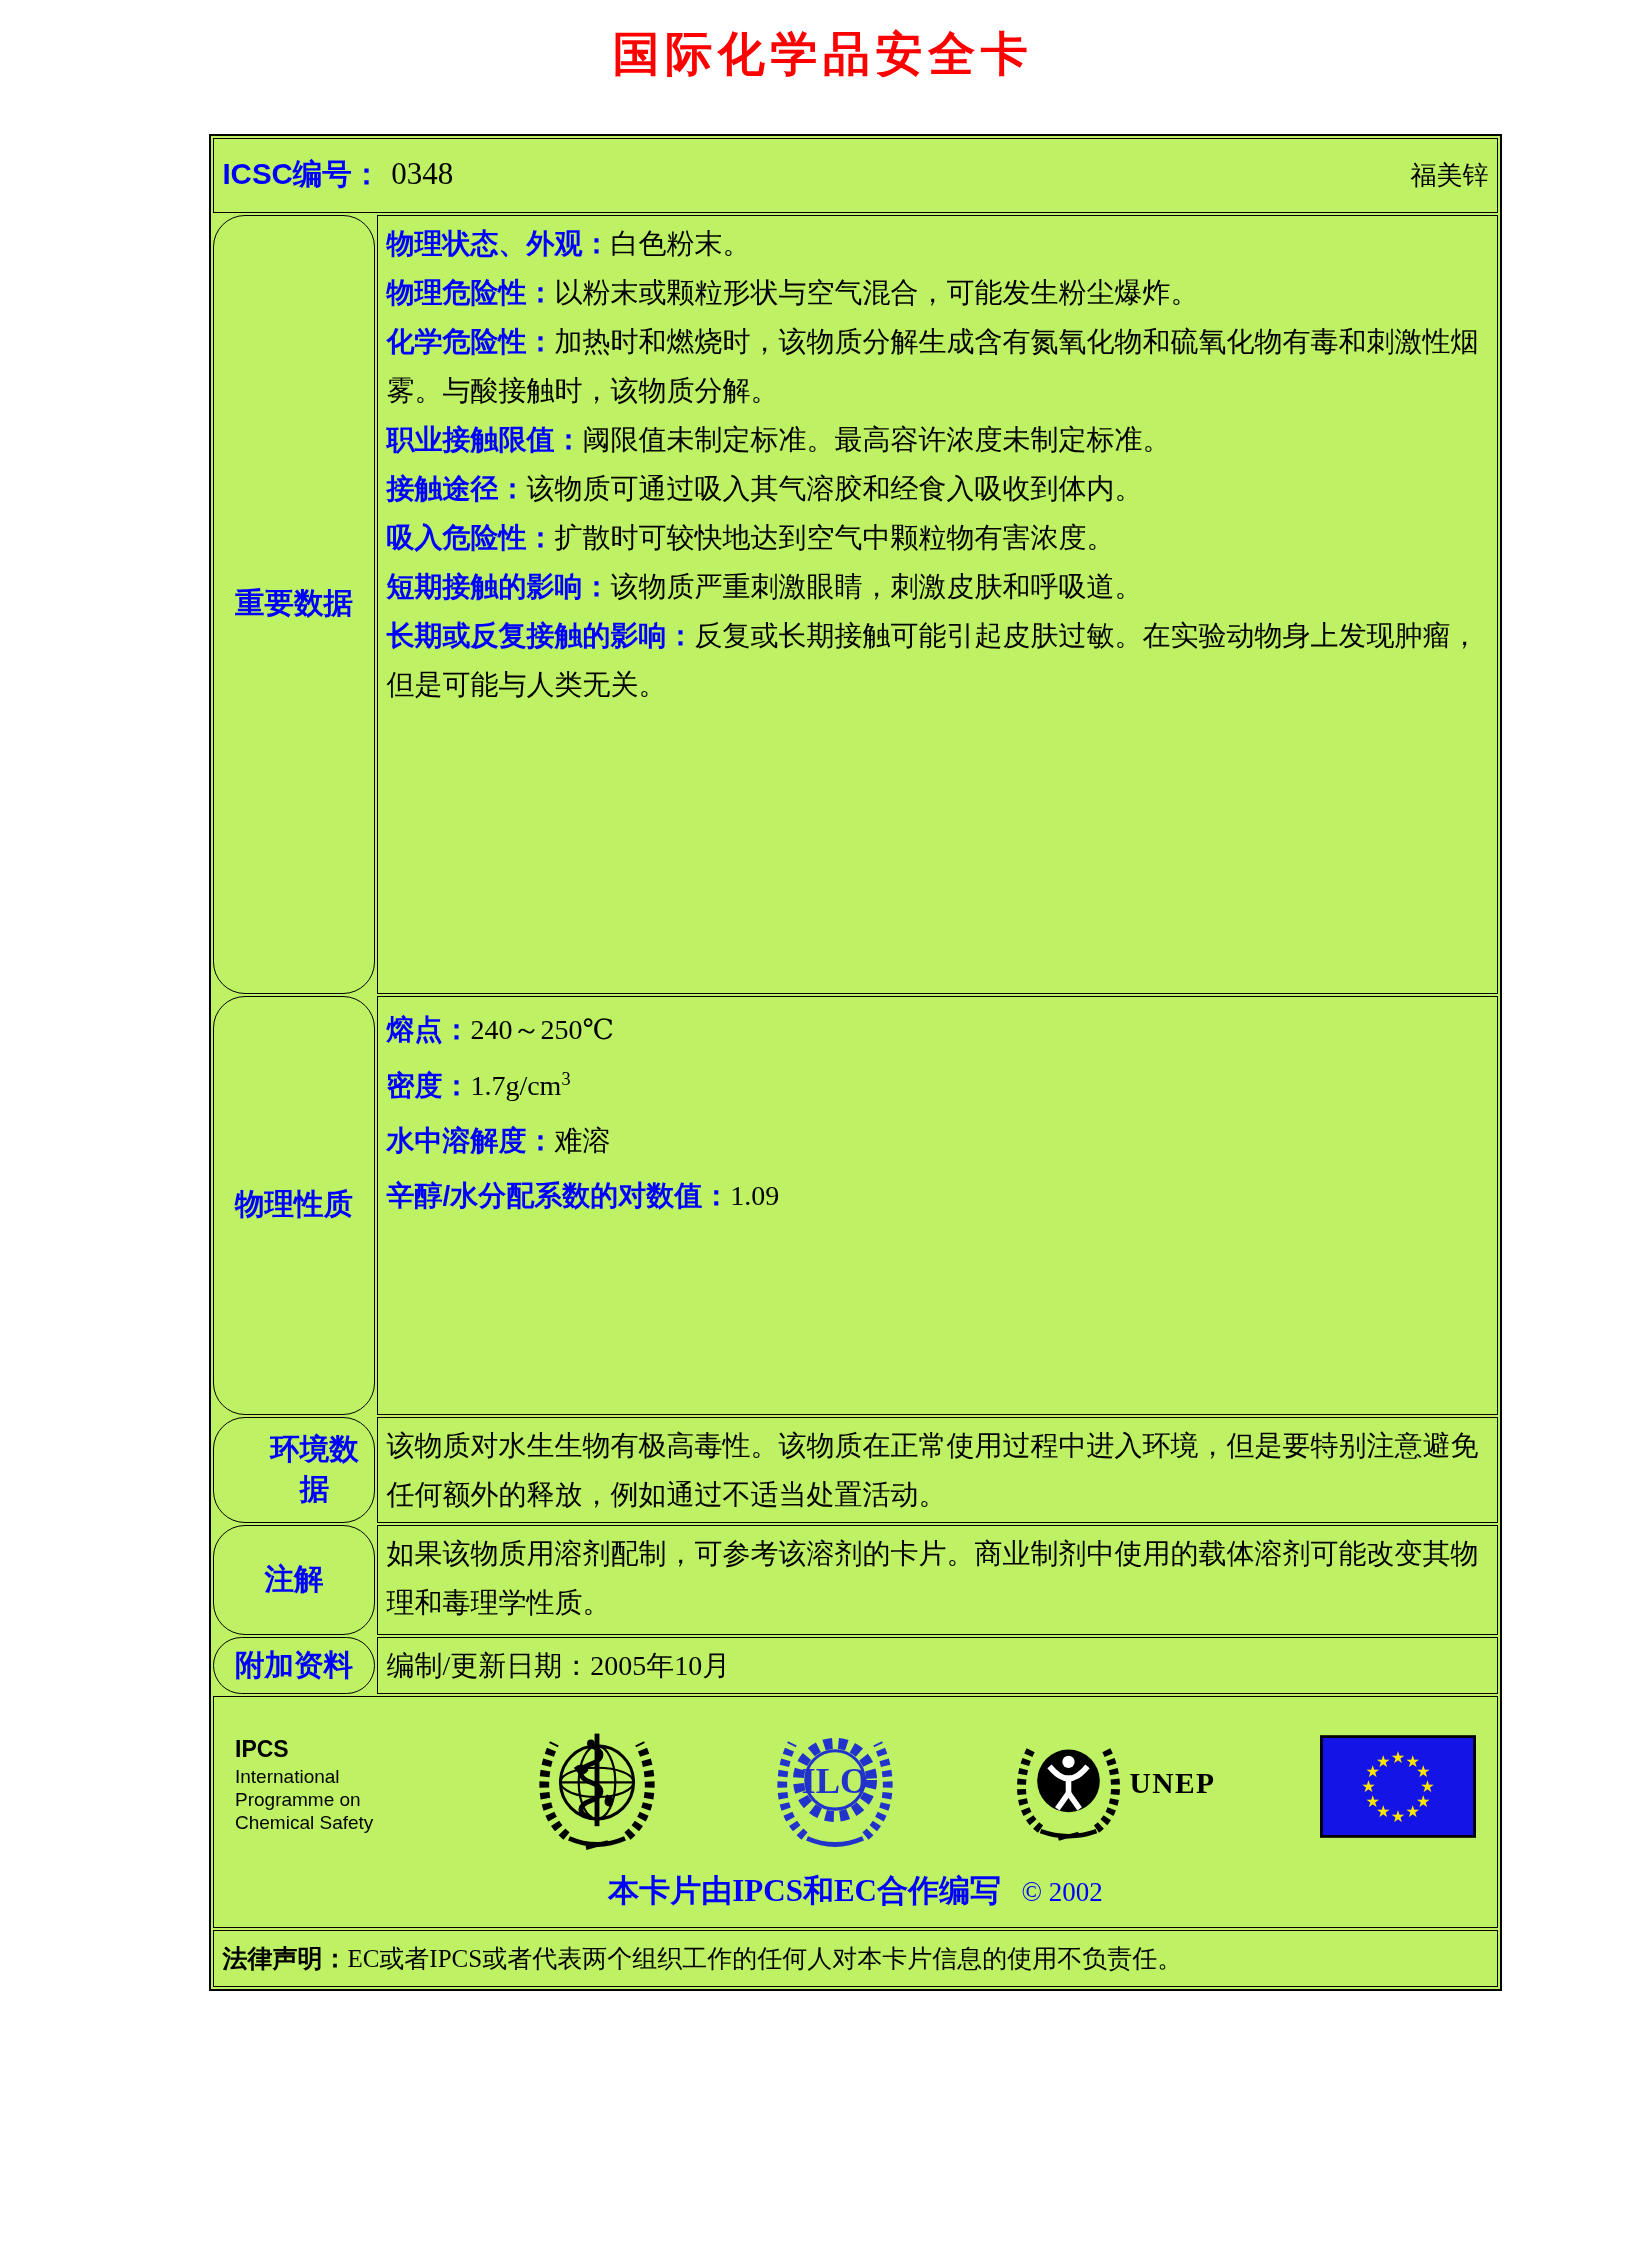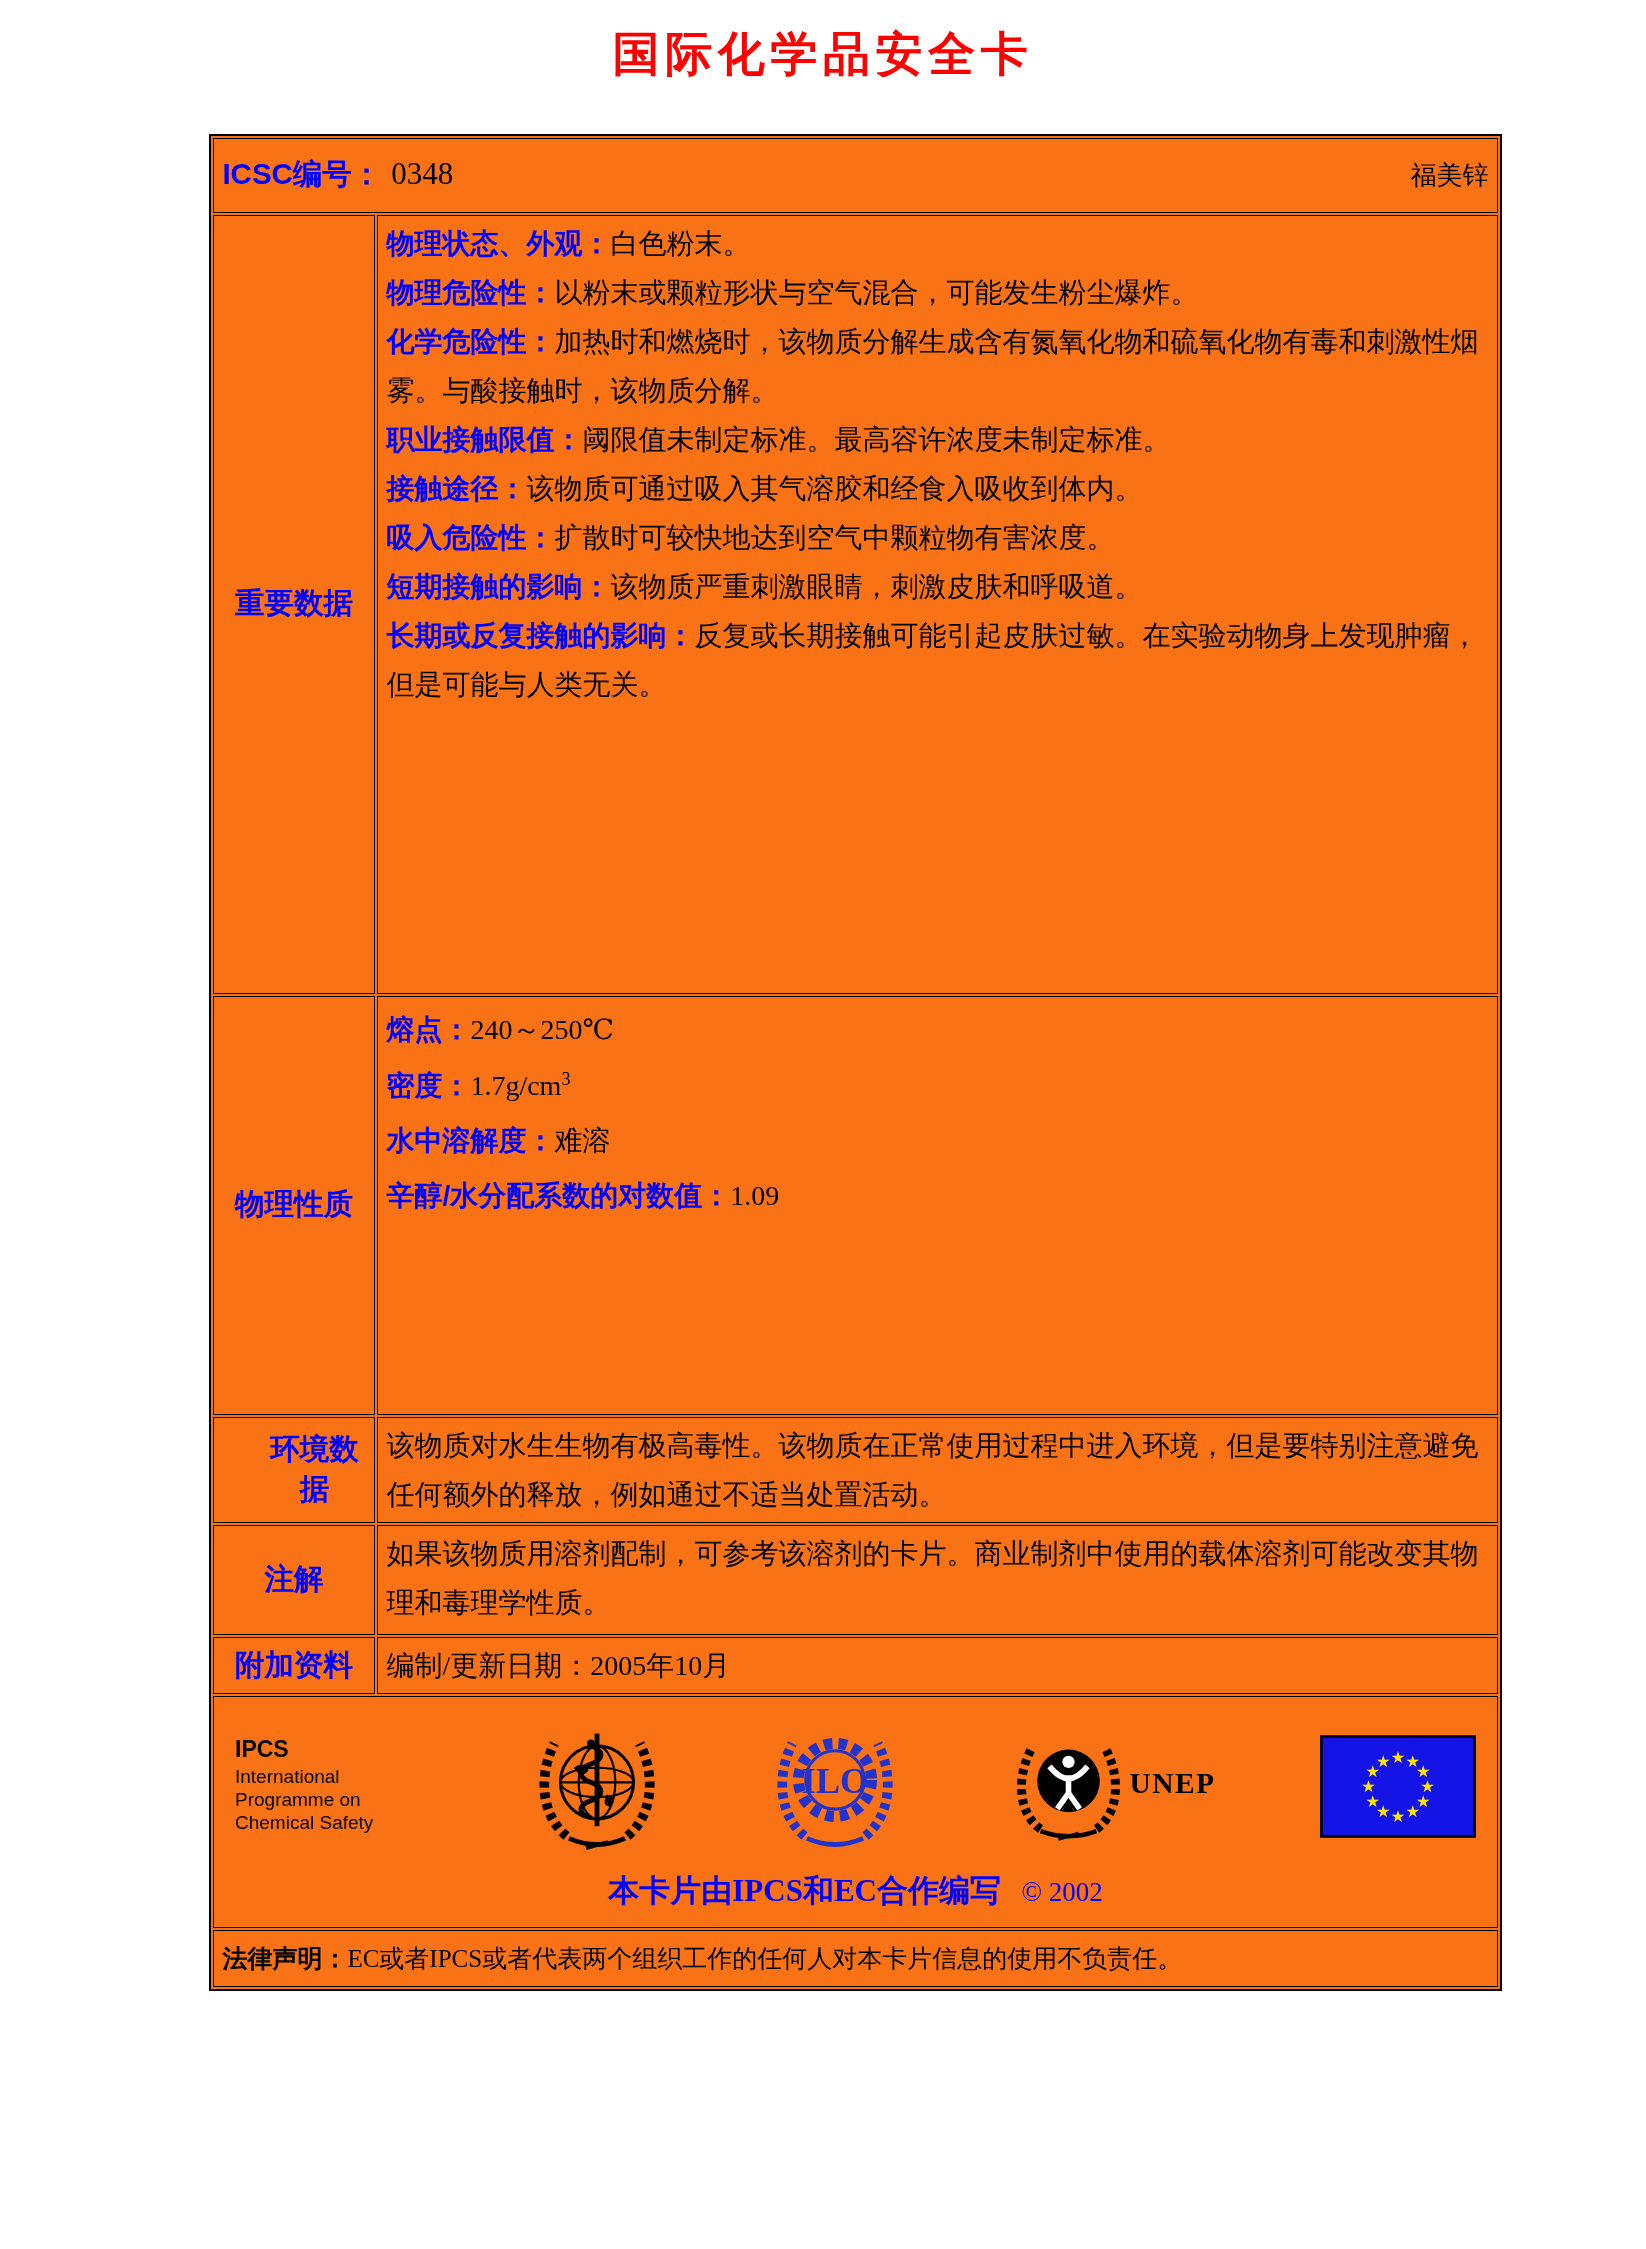--- a/index.html
+++ b/index.html
@@ -2,25 +2,25 @@
 <html style="font-size:11.3px"><head>
 <meta charset="utf-8">
 <style>
   html,body{margin:0;padding:0;background:#ffffff;}
   body{width:1646px;height:2250px;position:relative;overflow:hidden;
        font-family:"Liberation Serif","DejaVu Serif",serif;color:#000;}
   .title{width:1646px;text-align:center;margin-top:22.5px;margin-bottom:15.5px;
          font-size:47px;font-weight:bold;color:#ff0000;letter-spacing:5.6px;
          font-family:"DejaVu Sans","Liberation Sans",sans-serif;}
   table.card{border-collapse:separate;border-spacing:2.1px;border:2.8px solid #000;
-             margin-left:209px;width:1293px;table-layout:fixed;background:#f97316;margin-top:48px;}
+             margin-left:209px;width:1293px;table-layout:fixed;background:#bef264;margin-top:48px;}
   td{border:1.4px solid #000;padding:2.8px 8.4px;vertical-align:top;}
   td.rowlabel{text-align:center;vertical-align:middle;color:#0000ff;font-weight:bold;
               font-size:29.5px;font-family:"Liberation Sans","DejaVu Sans",sans-serif;
-              padding:2.8px 2.8px;}
+              padding:2.8px 2.8px;border-radius:32px;}
   .content{font-size:28px;line-height:49px;}
   .lbl{color:#0000ff;font-weight:bold;
        font-family:"Liberation Sans","DejaVu Sans",sans-serif;}
   .hdrcell{vertical-align:middle;}
   .hdrflex{display:flex;justify-content:space-between;align-items:center;}
   .hdr-left .lbl{font-size:29.5px;}
   .hdr-left .val{font-size:31px;margin-left:9.8px;}
   .chem-name{font-size:26px;}
   sup{font-size:18.3px;}
   .logo-cell{vertical-align:middle;padding:15px 21px;}

